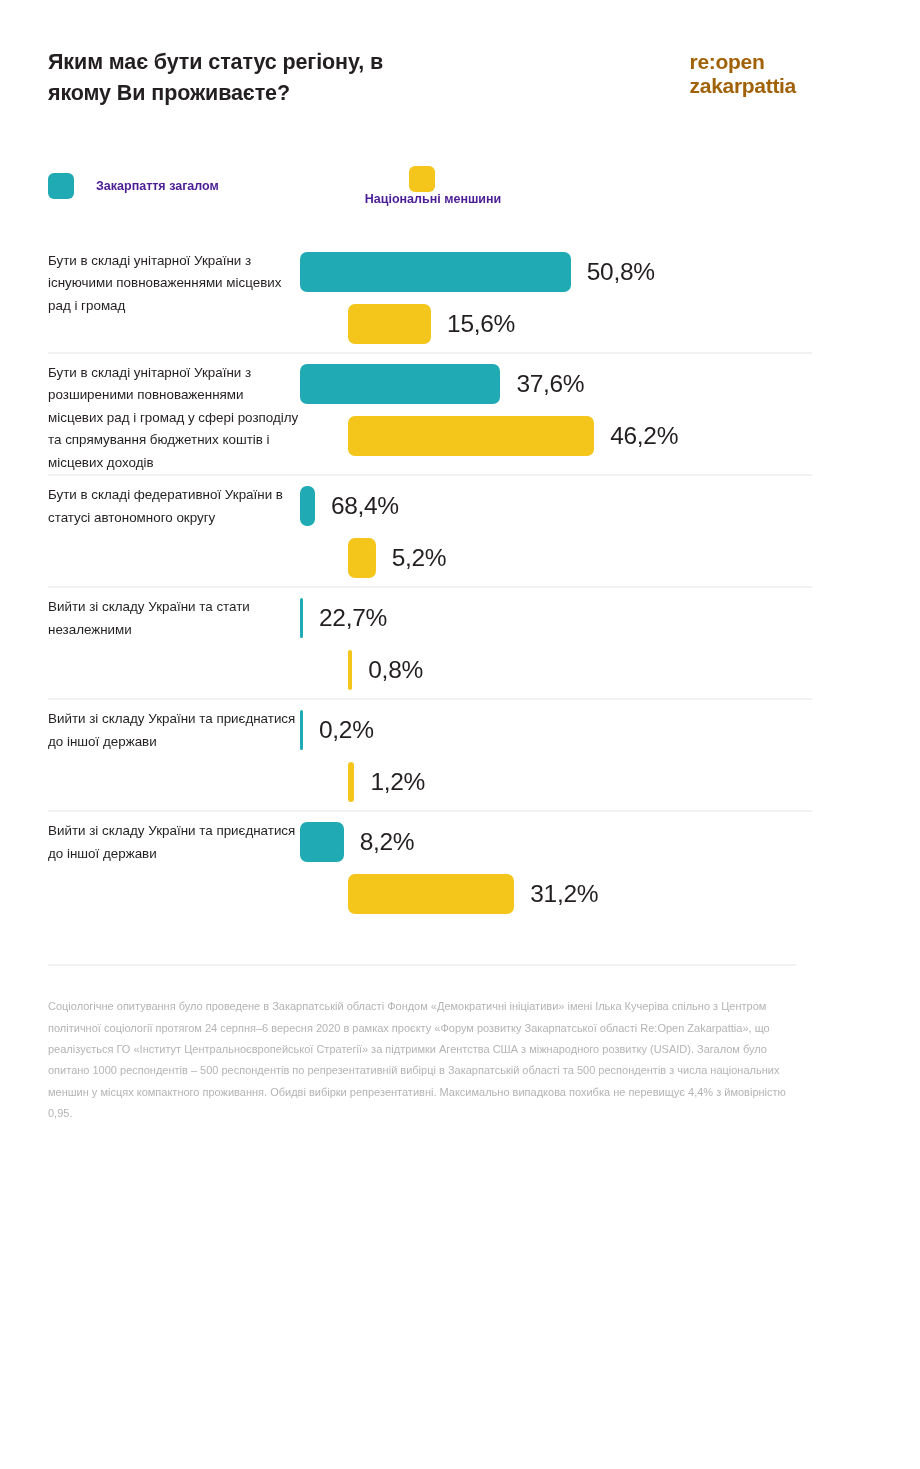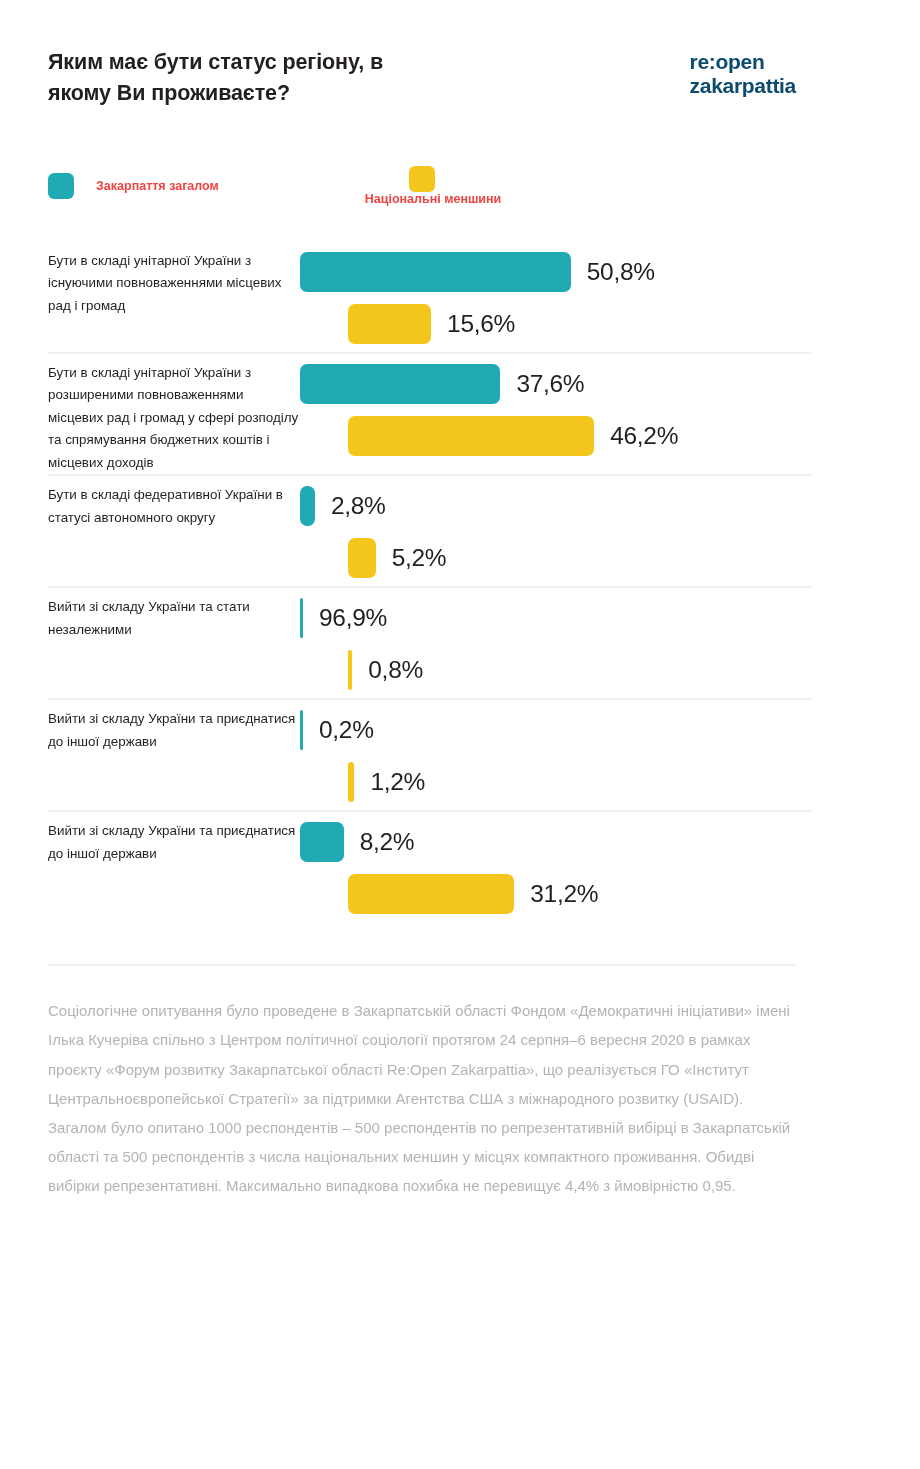--- a/index.html
+++ b/index.html
@@ -42,21 +42,21 @@
     max-width: 420px;
     white-space: pre-line;
   }
 
   .logo {
     text-align: left;
     font-size: 21px;
     font-weight: bold;
     line-height: 1.12;
     letter-spacing: -0.3px;
-    color: #0c4a6e;
+    color: #a16207;
     padding-top: 3px;
   }
   .logo-line { display: block; white-space: pre; }
 
   
   .legend {
     display: flex;
     align-items: center;
     padding: 56px 0 0 48px;
   }
@@ -69,21 +69,21 @@
   .legend-swatch {
     width: 26px;
     height: 26px;
     border-radius: 6px;
     flex: 0 0 auto;
   }
   .legend-label {
     margin-left: 22px;
     font-size: 12.5px;
     font-weight: bold;
-    color: #ef4444;
+    color: #4c1d95;
     white-space: nowrap;
   }
 
   
   .rows { padding: 0 0 0 0; margin-top: 34px; }
 
   .row {
     position: relative;
     display: flex;
     align-items: flex-start;
@@ -144,21 +144,21 @@
   
   .footnote-wrap {
     padding: 42px 44px 40px 48px;
   }
   .footnote-sep {
     height: 2px;
     background: #f1f1f1;
     margin-bottom: 30px;
   }
   .footnote {
-    font-size: 15px;
+    font-size: 11px;
     line-height: 1.94;
     color: #b4b4b4;
     text-align: left;
   }
 </style>
 </head>
 <body>
 
 <div class="page">
 
@@ -209,35 +209,35 @@
             <div class="bar-value">46,2%</div>
           </div>
         </div>
       </div>
       <div class="row">
         <div class="row-sep"></div>
         <div class="row-label">Бути в складі федеративної України в статусі автономного округу</div>
         <div class="row-bars">
           <div class="bar-line">
             <div class="bar teal" style="width: 14.9px;"></div>
-            <div class="bar-value">2,8%</div>
+            <div class="bar-value">68,4%</div>
           </div>
           <div class="bar-line second">
             <div class="bar yellow" style="width: 27.7px;"></div>
             <div class="bar-value">5,2%</div>
           </div>
         </div>
       </div>
       <div class="row">
         <div class="row-sep"></div>
         <div class="row-label">Вийти зі складу України та стати незалежними</div>
         <div class="row-bars">
           <div class="bar-line">
             <div class="bar teal" style="width: 3px;"></div>
-            <div class="bar-value">96,9%</div>
+            <div class="bar-value">22,7%</div>
           </div>
           <div class="bar-line second">
             <div class="bar yellow" style="width: 4.3px;"></div>
             <div class="bar-value">0,8%</div>
           </div>
         </div>
       </div>
       <div class="row">
         <div class="row-sep"></div>
         <div class="row-label">Вийти зі складу України та приєднатися до іншої держави</div>

